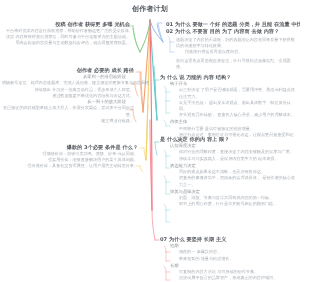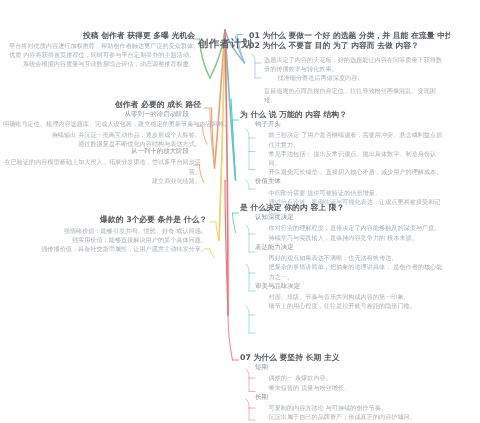--- a/index.html
+++ b/index.html
@@ -34,21 +34,20 @@
   .title {
     position: absolute;
     top: 4px;
     left: 0;
     width: 300px;
     text-align: center;
     font-size: 7px;
     font-weight: bold;
     color: #5a5f66;
     letter-spacing: .2px;
-    margin-top: 20px;
   }
 
   .branch {
     position: absolute;
   }
   .branch.left  { text-align: right; }
   .branch.right { text-align: left;  }
 
   .b-head {
     font-size: 5.2px;

